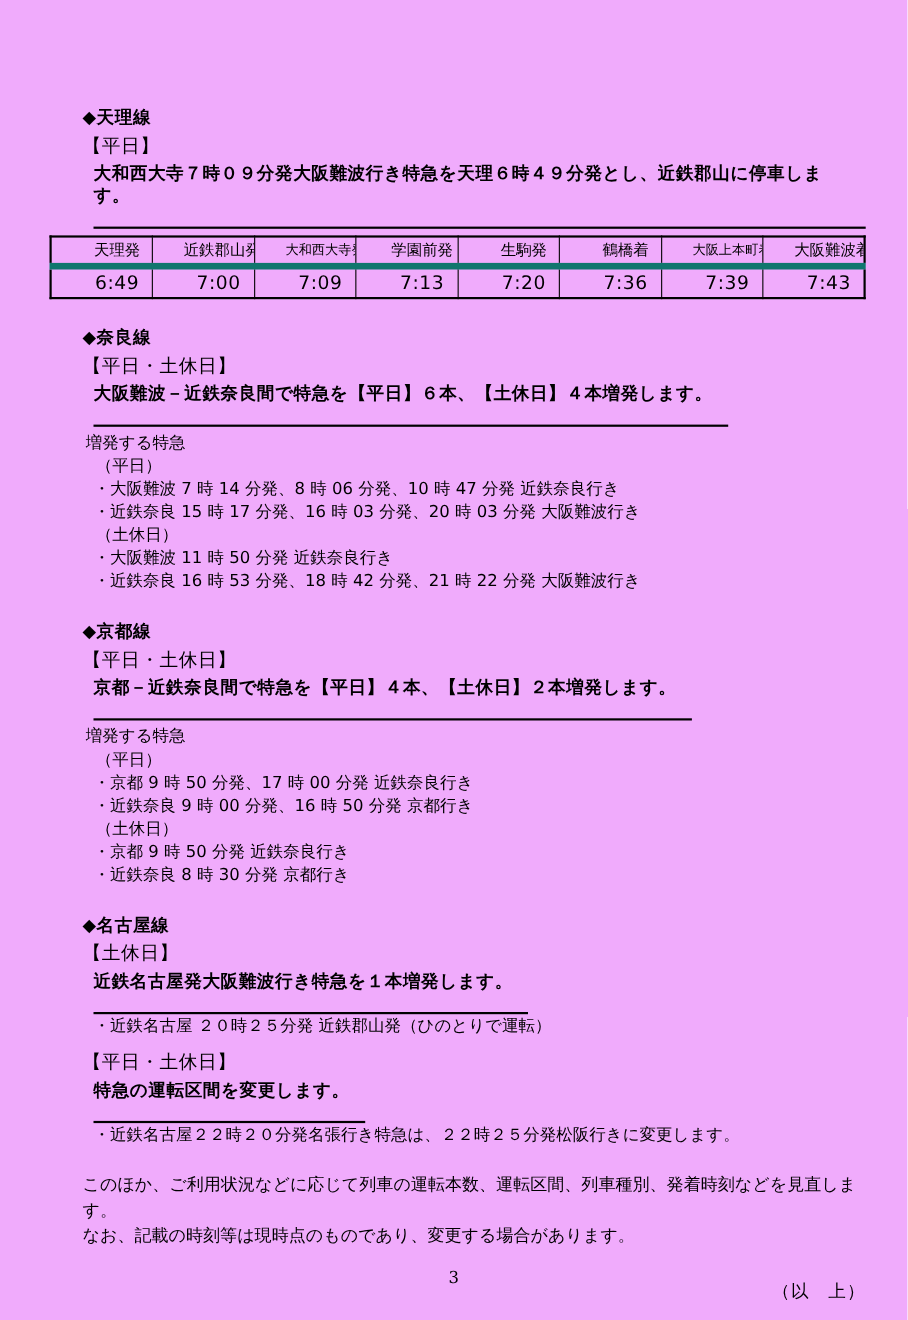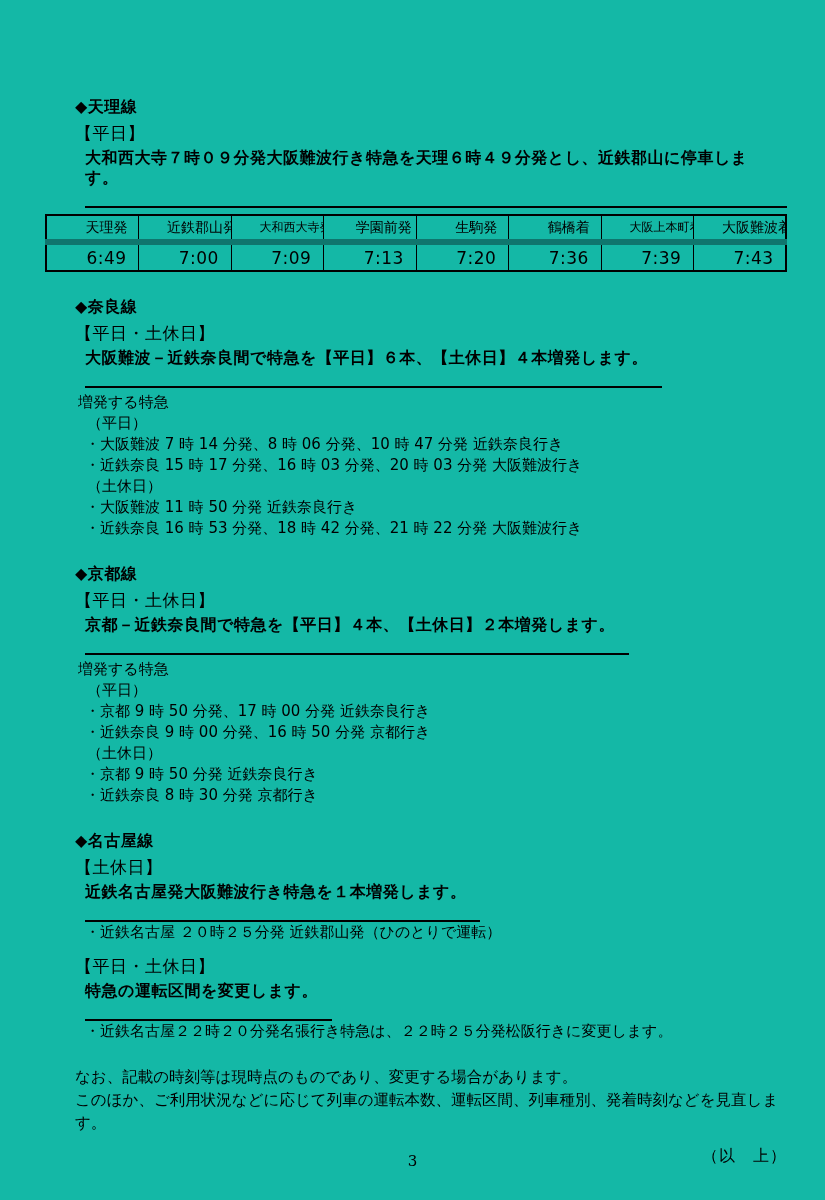--- a/index.html
+++ b/index.html
@@ -5,21 +5,21 @@
   * { margin: 0; padding: 0; box-sizing: border-box; }
   html, body { background: #ffffff; }
   body {
     width: 825px; height: 1200px;
     font-family: "DejaVu Sans", "Liberation Sans", sans-serif;
     color: #000000;
   }
   .page {
     position: relative;
     width: 825px; height: 1200px;
-    background: #14b8a6;
+    background: #f0abfc;
     overflow: hidden;
   }
   .content { padding: 96px 38px 0 75px; }
 
   .section { margin-top: 24px; }
   .section:first-child { margin-top: 0; }
 
   .section-title {
     font-size: 16px; font-weight: bold; line-height: 22px;
     letter-spacing: 0.5px;
@@ -62,21 +62,21 @@
   table.timetable th.narrow { font-size: 12px; }
   table.timetable tr.times-row { border-top: 6px solid #0f766e; }
   table.timetable td {
     font-size: 17px; height: 29px; letter-spacing: 0.5px;
   }
 
   .footer-notes { margin-top: 24px; }
   .footer-notes .body-line { font-size: 15.5px; line-height: 23px; }
 
   .closing-line {
-    margin-top: 10px;
+    margin-top: 28px;
     text-align: right;
     font-size: 16px; line-height: 22px;
     letter-spacing: 1px;
   }
 
   .page-number {
     position: absolute;
     top: 1152px; left: 0;
     width: 100%;
     text-align: center;
@@ -163,22 +163,22 @@
       <div class="block2">
         <div class="period-label">【平日・土休日】</div>
         <div class="headline-wrap">
           <span class="headline">特急の運転区間を変更します。</span>
         </div>
         <div class="body-line bullet-line">・近鉄名古屋２２時２０分発名張行き特急は、２２時２５分発松阪行きに変更します。</div>
       </div>
     </div>
 
     <div class="footer-notes">
+      <div class="body-line">このほか、ご利用状況などに応じて列車の運転本数、運転区間、列車種別、発着時刻などを見直します。</div>
       <div class="body-line">なお、記載の時刻等は現時点のものであり、変更する場合があります。</div>
-      <div class="body-line">このほか、ご利用状況などに応じて列車の運転本数、運転区間、列車種別、発着時刻などを見直します。</div>
     </div>
 
     <div class="closing-line">（以　上）</div>
 
   </div>
 
   <div class="page-number">3</div>
 </div>
 
 </body></html>

